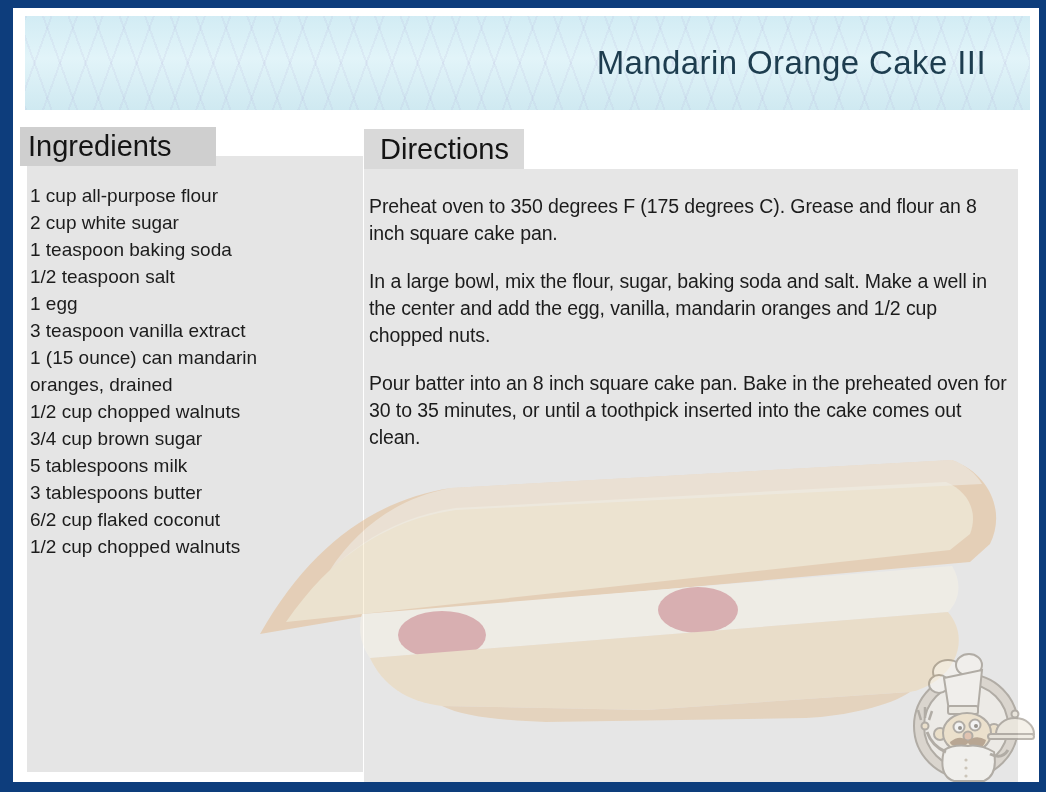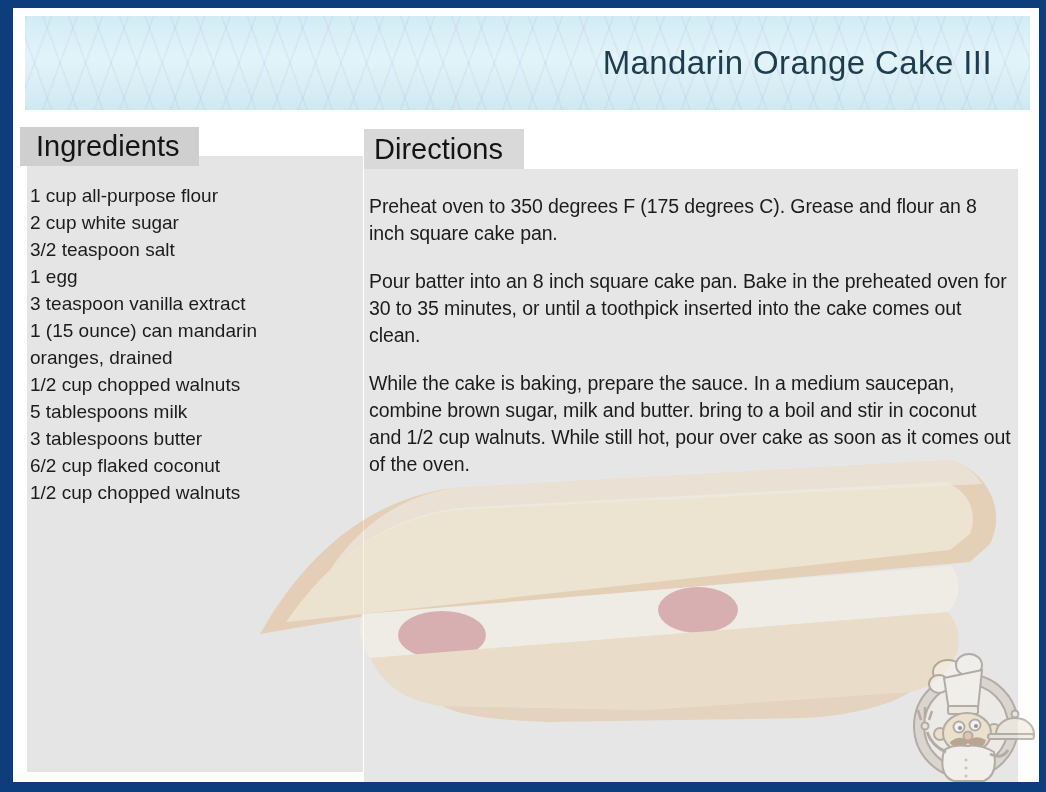--- a/index.html
+++ b/index.html
@@ -18,30 +18,30 @@
   .banner{
     position:absolute;left:25px;top:16px;width:1005px;height:94px;
     box-sizing:border-box;display:flex;align-items:center;justify-content:flex-end;
     padding-right:26px;z-index:1;
     background:
       repeating-linear-gradient(110deg, rgba(165,150,205,0.10) 0 2px, rgba(255,255,255,0) 2px 24px),
       repeating-linear-gradient(70deg, rgba(165,150,205,0.10) 0 2px, rgba(255,255,255,0) 2px 24px),
       linear-gradient(180deg,#d2ecf4 0%,#e2f4f9 45%,#cfe9f1 100%);
   }
   .banner h1{
-    margin:12px;font-size:33px;font-weight:400;color:#1d3d4f;letter-spacing:.4px;
+    margin:18px;font-size:33px;font-weight:400;color:#1d3d4f;letter-spacing:.4px;
   }
 
   
   .tab{
     position:absolute;z-index:3;display:flex;align-items:center;
     box-sizing:border-box;color:#141414;font-size:29px;font-weight:400;
   }
-  .tab-ingredients{left:20px;top:127px;width:179px;height:39px;background:#cfcfcf;padding-left:16px;}
-  .tab-directions{left:364px;top:129px;width:160px;height:40px;background:#d9d9d9;padding-left:10px;}
+  .tab-ingredients{left:20px;top:127px;width:196px;height:39px;background:#cfcfcf;padding-left:8px;}
+  .tab-directions{left:364px;top:129px;width:160px;height:40px;background:#d9d9d9;padding-left:16px;}
 
   
   .panel{position:absolute;box-sizing:border-box;}
   .panel-ingredients{left:20px;top:156px;width:336px;height:616px;background:#e5e5e5;margin-left:7px;}
   .panel-directions{left:364px;top:169px;width:654px;height:613px;background:#e6e6e6;}
   .panel-inner{position:relative;z-index:3;}
 
   .ingredients-list{
     list-style:none;margin:0;padding:26px 38px 0 3px;
     font-size:19px;line-height:27px;color:#1c1c1c;
@@ -65,40 +65,42 @@
     <h1>Mandarin Orange Cake III</h1>
   </div>
 
   <div class="tab tab-ingredients">
     <span>Ingredients</span>
   </div>
   <div class="panel panel-ingredients">
     <ul class="ingredients-list panel-inner">
       <li>1 cup all-purpose flour</li>
       <li>2 cup white sugar</li>
-      <li>3/2 teaspoon salt</li>
+      <li>1 teaspoon baking soda</li>
+      <li>1/2 teaspoon salt</li>
       <li>1 egg</li>
       <li>3 teaspoon vanilla extract</li>
       <li>1 (15 ounce) can mandarin oranges, drained</li>
       <li>1/2 cup chopped walnuts</li>
+      <li>3/4 cup brown sugar</li>
       <li>5 tablespoons milk</li>
       <li>3 tablespoons butter</li>
       <li>6/2 cup flaked coconut</li>
       <li>1/2 cup chopped walnuts</li>
     </ul>
   </div>
 
   <div class="tab tab-directions">
     <span>Directions</span>
   </div>
   <div class="panel panel-directions">
     <div class="directions-body panel-inner">
       <p>Preheat oven to 350 degrees F (175 degrees C). Grease and flour an 8 inch square cake pan.</p>
+      <p>In a large bowl, mix the flour, sugar, baking soda and salt. Make a well in the center and add the egg, vanilla, mandarin oranges and 1/2 cup chopped nuts.</p>
       <p>Pour batter into an 8 inch square cake pan. Bake in the preheated oven for 30 to 35 minutes, or until a toothpick inserted into the cake comes out clean.</p>
-      <p>While the cake is baking, prepare the sauce. In a medium saucepan, combine brown sugar, milk and butter. bring to a boil and stir in coconut and 1/2 cup walnuts. While still hot, pour over cake as soon as it comes out of the oven.</p>
     </div>
   </div>
 
   <div class="cake">
     <svg viewBox="0 0 772 318" width="772" height="318" xmlns="http://www.w3.org/2000/svg">
 
       <path fill="#e3ab6d" d="M14,214 C64,126 128,80 205,68 L706,40 C744,54 760,92 744,124 L724,142 L120,196 Z"></path>
       <path fill="#f6dfae" d="M40,202 C84,138 140,98 210,88 L700,62 C724,72 732,94 724,114 L704,130 L116,194 Z"></path>
 
       <path fill="#fdf6e8" opacity="0.6" d="M205,68 L706,40 C720,45 730,54 736,64 L210,90 C160,97 120,118 84,150 C110,110 150,78 205,68 Z"></path>

